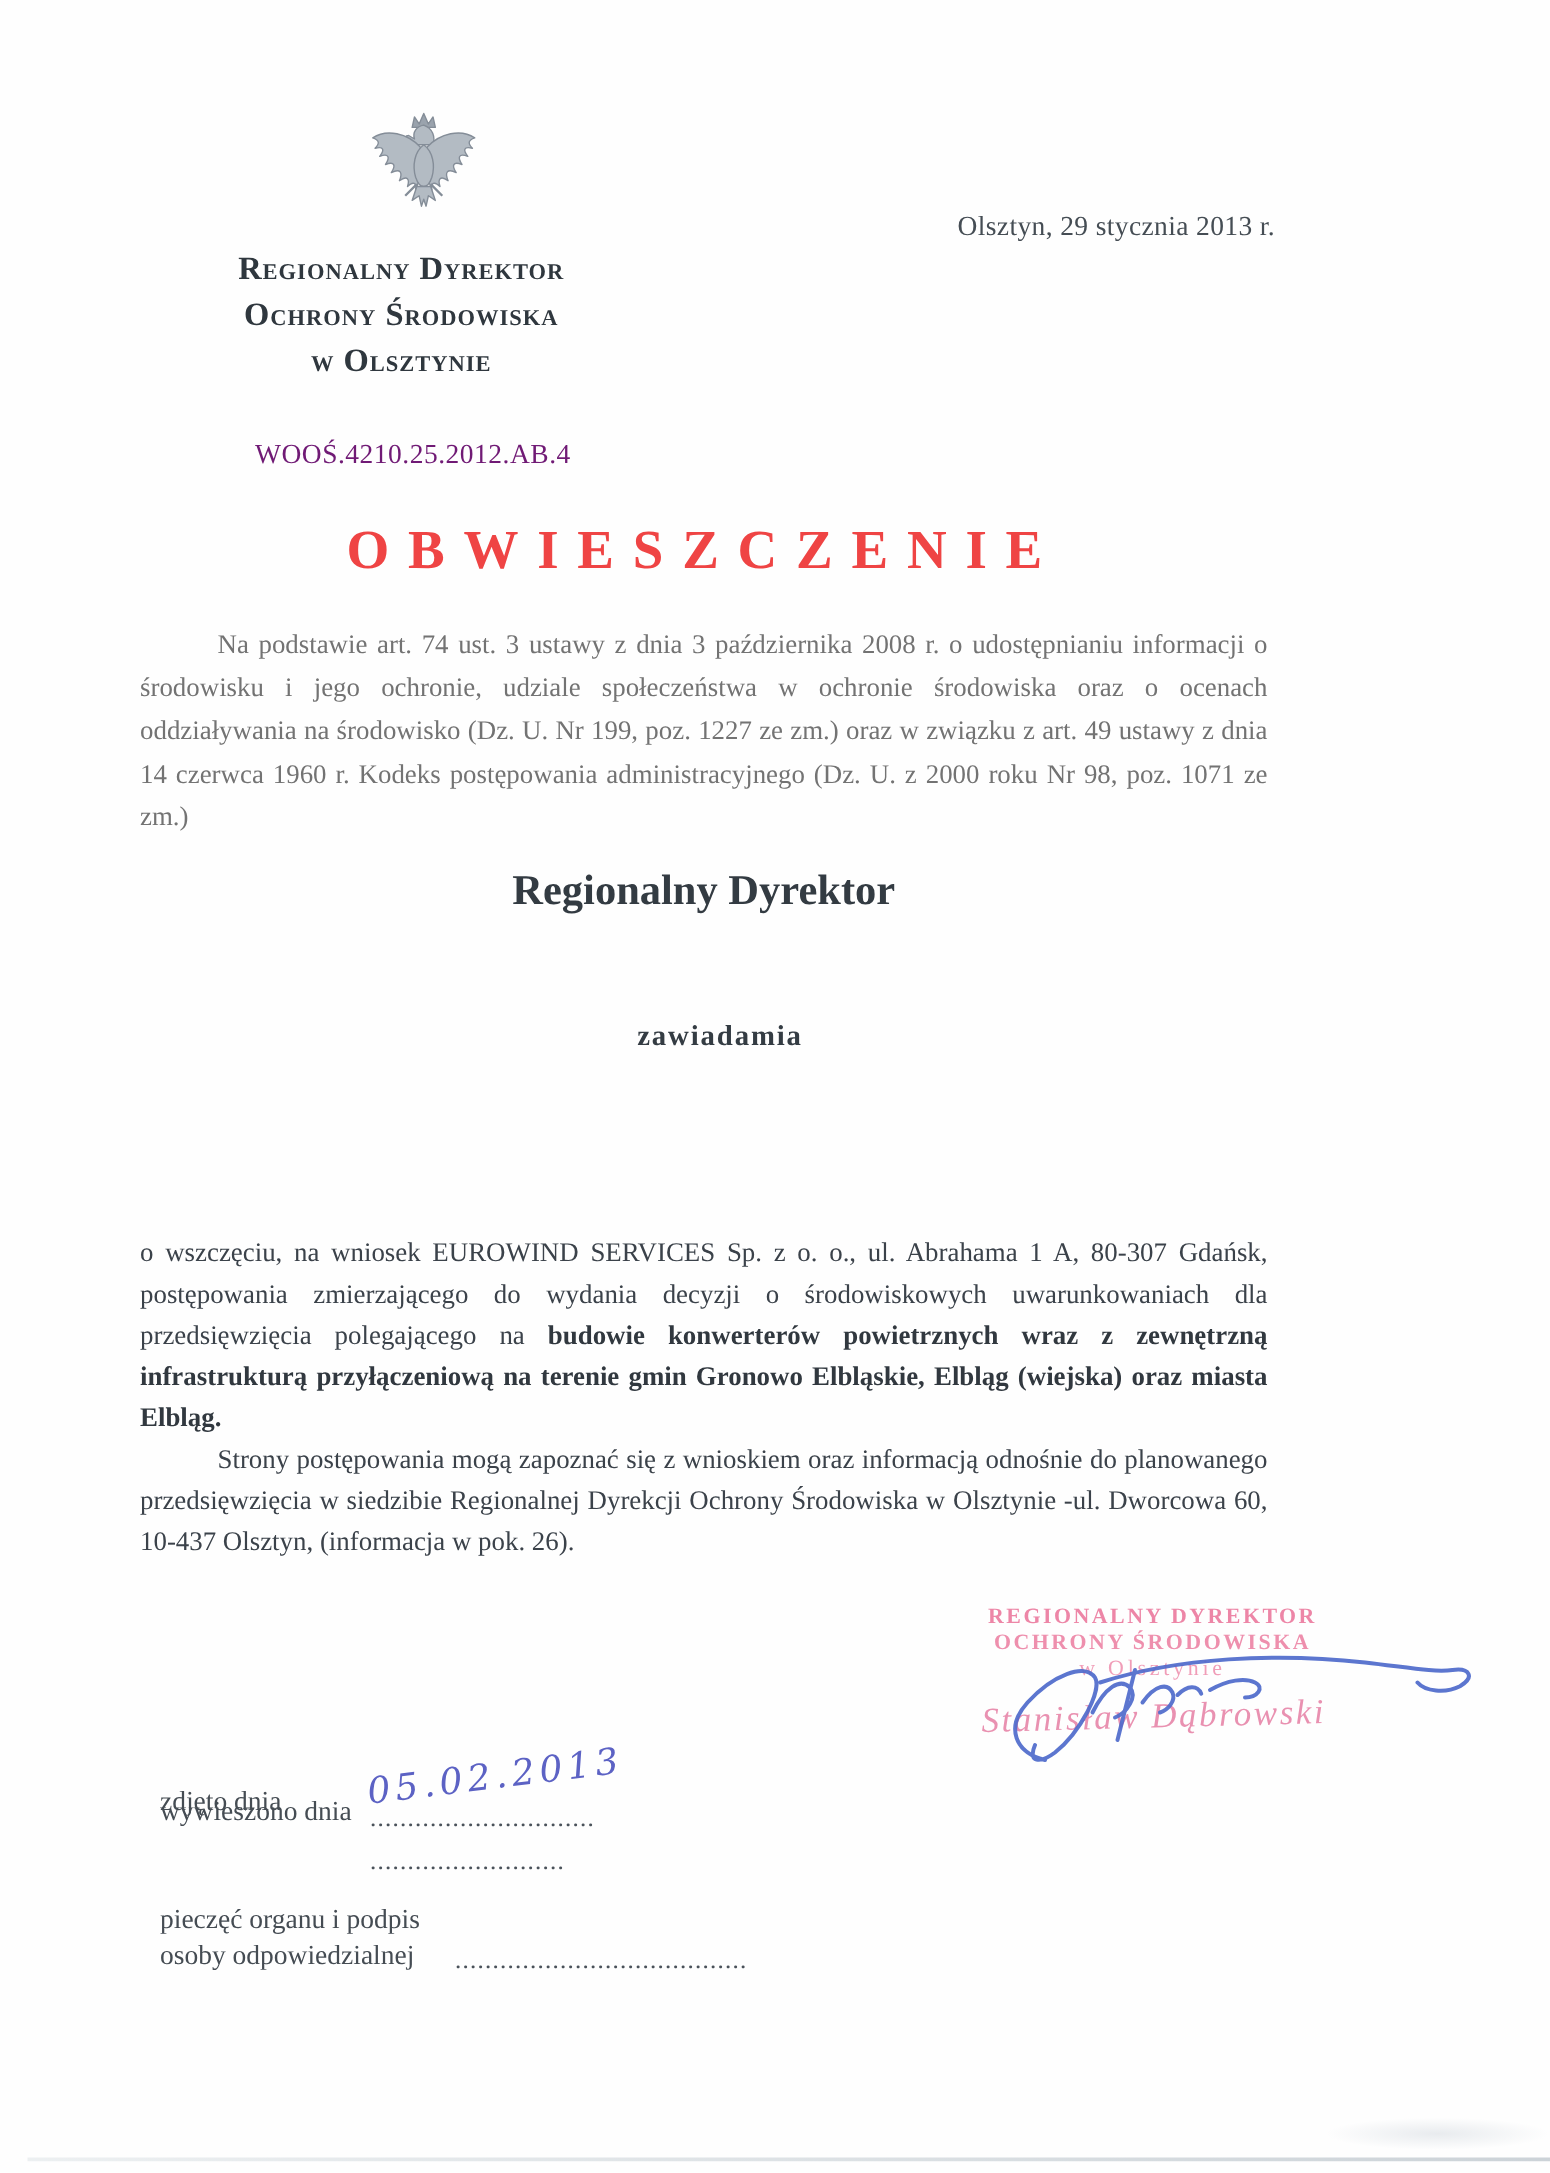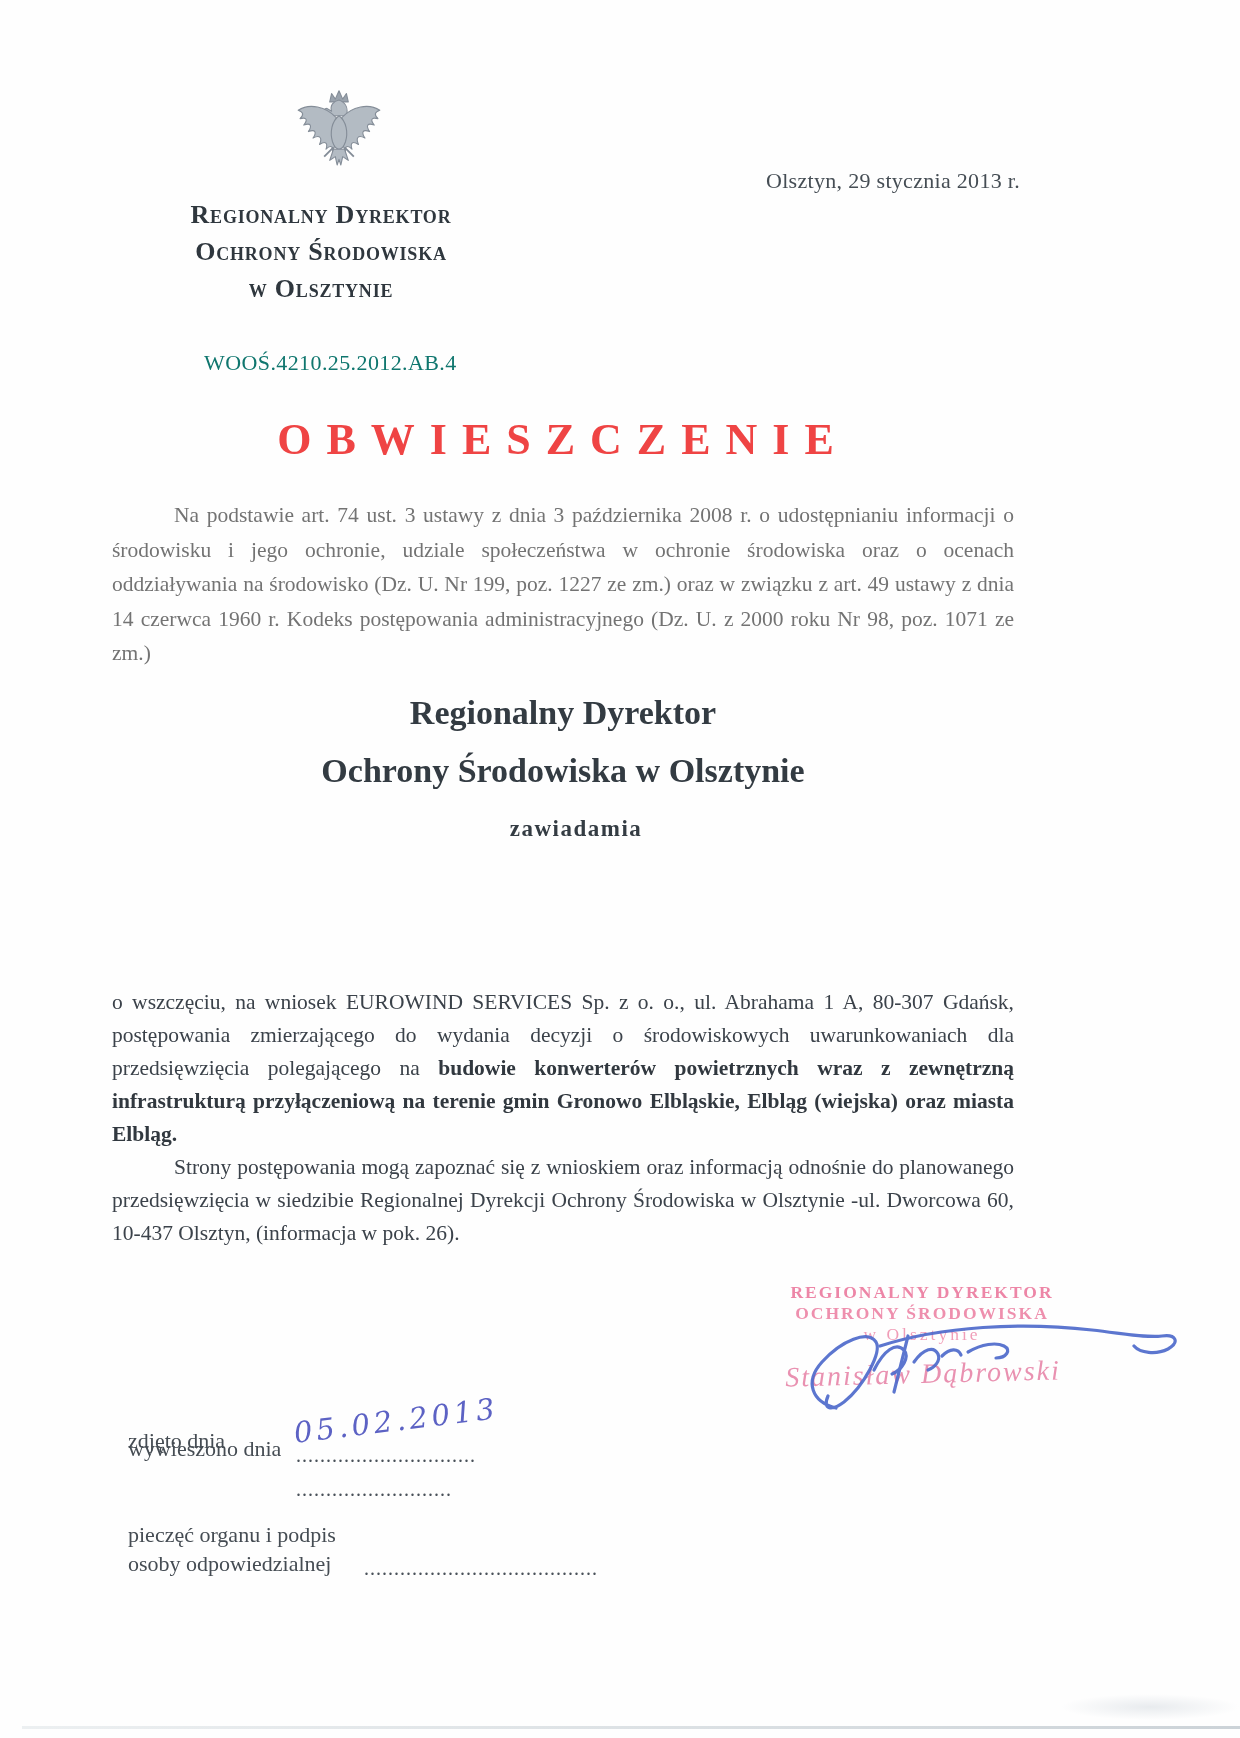--- a/index.html
+++ b/index.html
@@ -12,21 +12,21 @@
     color:#3c434a;
   }
   
   .emblem{position:absolute;left:292px;top:88px;width:94px;height:102px;opacity:.88;}
   .dateline{position:absolute;left:766px;top:168px;font-size:22px;color:#454d54;letter-spacing:.3px;}
   .letterhead{
     position:absolute;left:148px;top:196px;width:346px;
     text-align:center;font-variant:small-caps;font-weight:700;
     font-size:26px;line-height:37px;color:#2f373e;letter-spacing:.8px;
   }
-  .refnum{position:absolute;left:204px;top:350px;font-size:22px;color:#0f766e;letter-spacing:.4px;}
+  .refnum{position:absolute;left:204px;top:350px;font-size:22px;color:#701a75;letter-spacing:.4px;}
   
   .doc-title{
     position:absolute;left:112px;top:414px;width:902px;
     text-align:center;font-size:44px;font-weight:700;
     letter-spacing:15px;color:#ef4444;
   }
   
   .legal{
     position:absolute;left:112px;top:498px;width:902px;
     font-size:21.5px;line-height:34.5px;text-align:justify;
@@ -104,21 +104,20 @@
     <div>w Olsztynie</div>
   </div>
 
   <div class="refnum">WOOŚ.4210.25.2012.AB.4</div>
 
   <div class="doc-title">OBWIESZCZENIE</div>
 
   <p class="legal">Na podstawie art. 74 ust. 3 ustawy z dnia 3 października 2008 r. o udostępnianiu informacji o środowisku i jego ochronie, udziale społeczeństwa w ochronie środowiska oraz o ocenach oddziaływania na środowisko (Dz. U. Nr 199, poz. 1227 ze zm.) oraz w związku z art. 49 ustawy z dnia 14 czerwca 1960 r. Kodeks postępowania administracyjnego (Dz. U. z 2000 roku Nr 98, poz. 1071 ze zm.)</p>
 
   <div class="heading-1">Regionalny Dyrektor</div>
-  <div class="heading-2">Ochrony Środowiska w Olsztynie</div>
   <div class="heading-3">zawiadamia</div>
 
   <div class="bodyflow">
     <p><span>o wszczęciu, na wniosek EUROWIND SERVICES Sp. z o. o., ul. Abrahama 1 A, 80-307 Gdańsk, postępowania zmierzającego do wydania decyzji o środowiskowych uwarunkowaniach dla przedsięwzięcia polegającego na </span><b>budowie konwerterów powietrznych wraz z zewnętrzną infrastrukturą przyłączeniową na terenie gmin Gronowo Elbląskie, Elbląg (wiejska) oraz miasta Elbląg.</b></p>
     <p class="indent">Strony postępowania mogą zapoznać się z wnioskiem oraz informacją odnośnie do planowanego przedsięwzięcia w siedzibie Regionalnej Dyrekcji Ochrony Środowiska w Olsztynie -ul. Dworcowa 60, 10-437 Olsztyn, (informacja w pok. 26).</p>
   </div>
 
   <div class="stamp">
     <div class="l1">REGIONALNY DYREKTOR</div>
     <div class="l2">OCHRONY ŚRODOWISKA</div>

